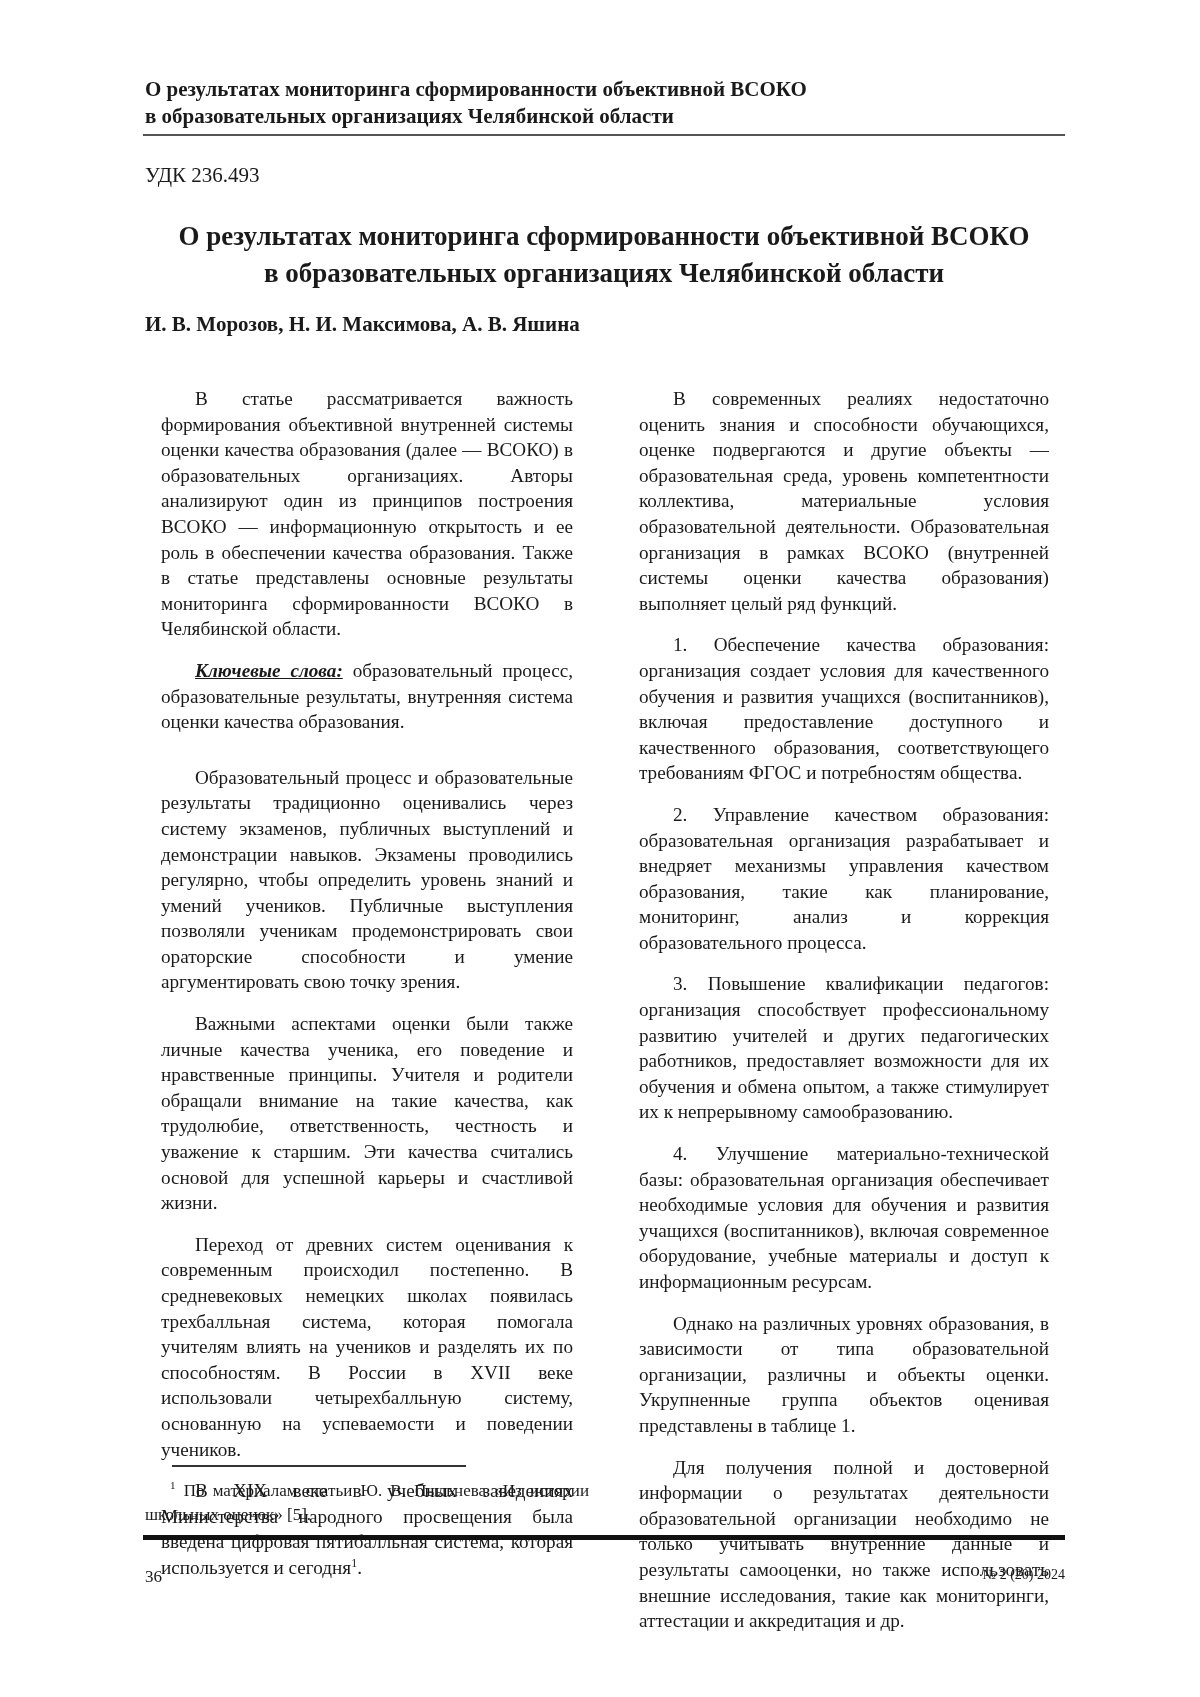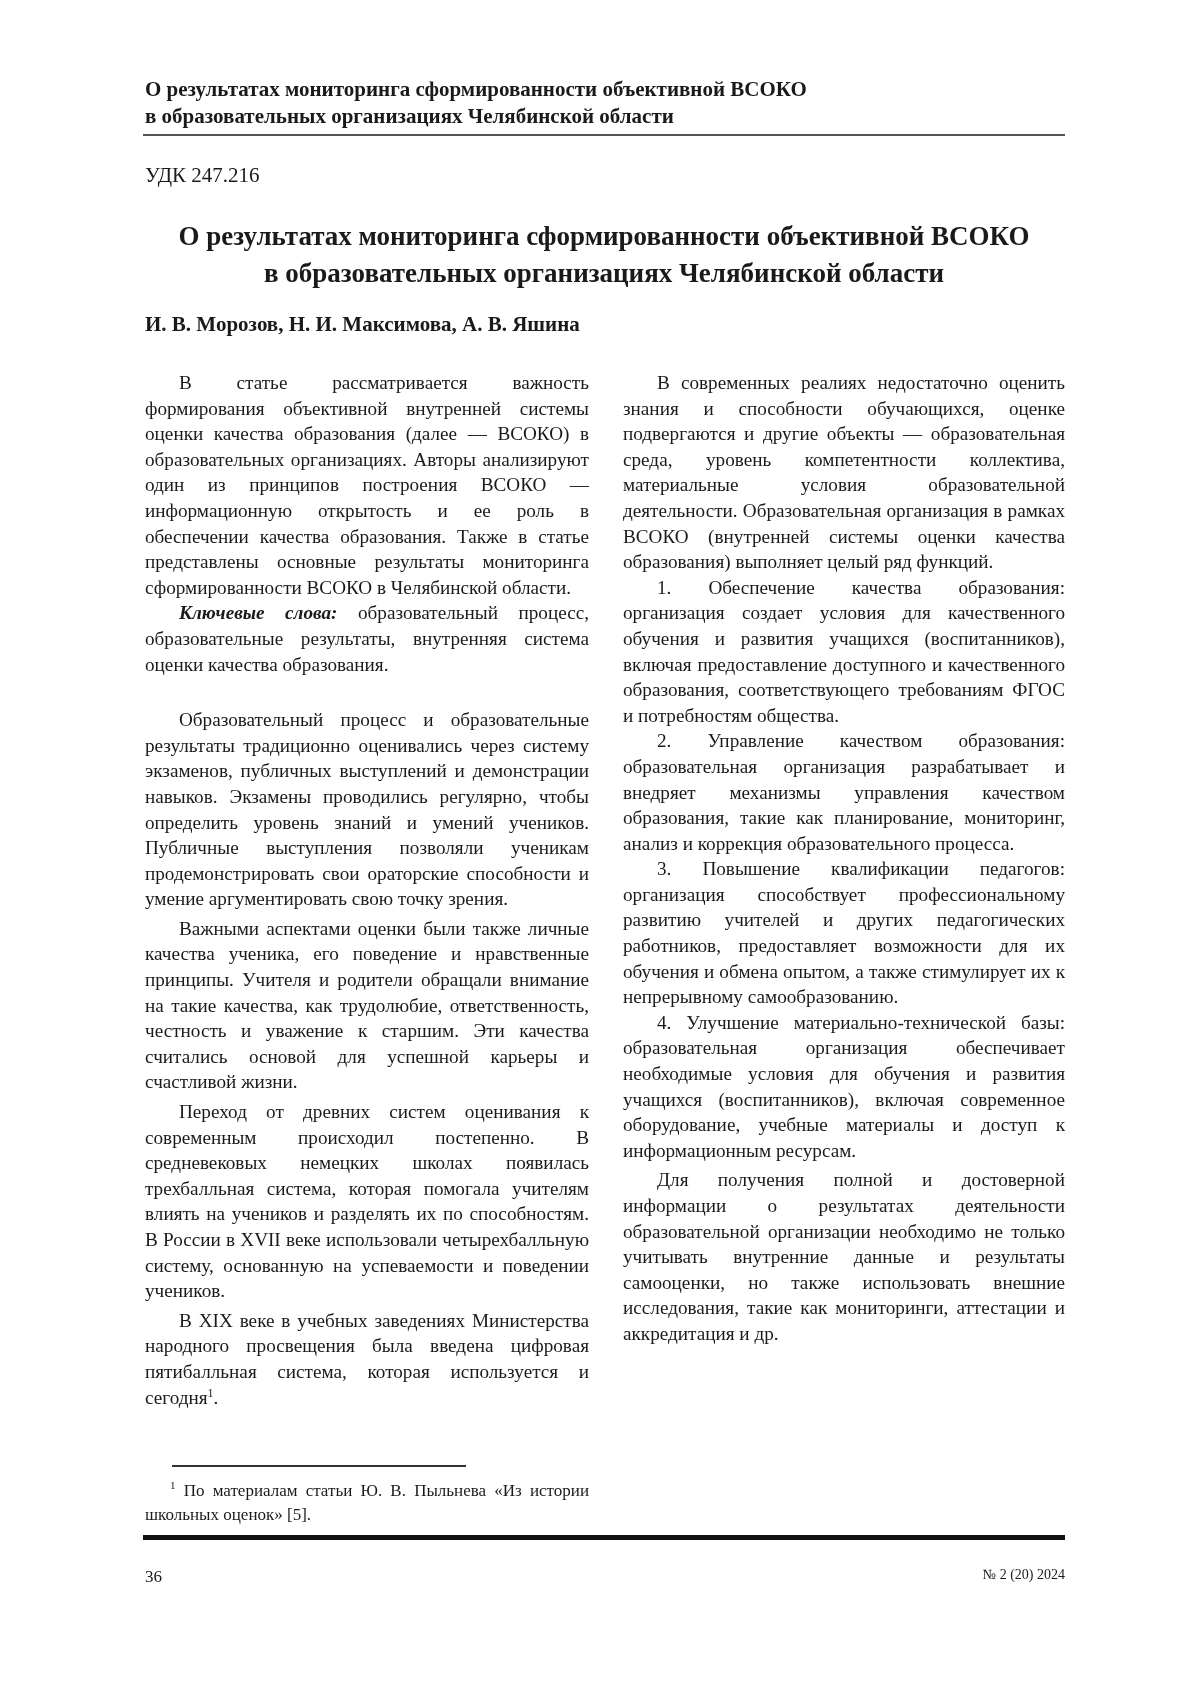--- a/index.html
+++ b/index.html
@@ -8,43 +8,43 @@
   .running-head { position: absolute; left: 145px; top: 76px; width: 920px;
          font-weight: bold; font-size: 21px; line-height: 27px; color: #1a1a1a; }
   .head-rule { position: absolute; left: 143px; top: 134px; width: 922px; height: 2px; background: #555; }
   .udk { position: absolute; left: 145px; top: 163px; font-size: 21px; }
   .title { position: absolute; left: 143px; top: 218px; width: 922px; text-align: center;
          font-weight: bold; font-size: 27px; line-height: 37px; }
   .authors { position: absolute; left: 145px; top: 312px; font-weight: bold; font-size: 21px; }
   .col { position: absolute; font-size: 19.2px; line-height: 25.6px; text-align: justify; }
   .col-left { left: 145px; width: 444px; }
   .col-right { left: 623px; width: 442px; }
-  .col p { margin: 0; text-indent: 34px; }
+  .col p { margin: 16px; text-indent: 34px; }
   .col p.gap { margin-top: 30px; }
   .it { }
-  .kw { font-weight: bold; font-style: italic; }
+  .kw { font-weight: bold; font-style: italic; text-decoration: underline; }
   .sup { font-size: 12px; vertical-align: super; line-height: 0; }
   .fn-rule { position: absolute; left: 172px; top: 1465px; width: 294px; height: 1.5px; background: #333; }
   .footnote { position: absolute; left: 145px; top: 1479px; width: 444px; font-size: 17px;
          line-height: 24px; text-align: justify; text-indent: 25px; }
   .footnote .sup { font-size: 11px; }
   .foot-rule { position: absolute; left: 143px; top: 1535px; width: 922px; height: 5px; background: #111; }
   .page-num { position: absolute; left: 145px; top: 1567px; font-size: 17px; }
   .issue { position: absolute; right: 135px; top: 1567px; font-size: 14px; }
 </style>
 </head>
 <body>
 
 <div class="running-head">
   <div>О результатах мониторинга сформированности объективной ВСОКО</div>
   <div>в образовательных организациях Челябинской области</div>
 </div>
 <div class="head-rule"></div>
 
-<div class="udk">УДК 247.216</div>
+<div class="udk">УДК 236.493</div>
 
 <div class="title">
   <div>О результатах мониторинга сформированности объективной ВСОКО</div>
   <div>в образовательных организациях Челябинской области</div>
 </div>
 
 <div class="authors">И. В. Морозов, Н. И. Максимова, А. В. Яшина</div>
 
 <div class="col col-left" style="top:370px;">
   <p>В статье рассматривается важность формирования объективной внутренней системы оценки качества образования (далее — ВСОКО) в образовательных организациях. Авторы анализируют один из принципов построения ВСОКО — информационную открытость и ее роль в обеспечении качества образования. Также в статье представлены основные результаты мониторинга сформированности ВСОКО в Челябинской области.</p>
@@ -57,18 +57,19 @@
 
 <div class="fn-rule"></div>
 <div class="footnote"><span class="sup">1</span> <span>По материалам статьи Ю. В. Пыльнева «Из истории школьных оценок» [5].</span></div>
 
 <div class="col col-right" style="top:370px;">
   <p>В современных реалиях недостаточно оценить знания и способности обучающихся, оценке подвергаются и другие объекты — образовательная среда, уровень компетентности коллектива, материальные условия образовательной деятельности. Образовательная организация в рамках ВСОКО (внутренней системы оценки качества образования) выполняет целый ряд функций.</p>
   <p><span>1.</span> <span class="it">Обеспечение качества образования</span><span>: организация создает условия для качественного обучения и развития учащихся (воспитанников), включая предоставление доступного и качественного образования, соответствующего требованиям ФГОС и потребностям общества.</span></p>
   <p><span>2.</span> <span class="it">Управление качеством образования</span><span>: образовательная организация разрабатывает и внедряет механизмы управления качеством образования, такие как планирование, мониторинг, анализ и коррекция образовательного процесса.</span></p>
   <p><span>3.</span> <span class="it">Повышение квалификации педагогов</span><span>: организация способствует профессиональному развитию учителей и других педагогических работников, предоставляет возможности для их обучения и обмена опытом, а также стимулирует их к непрерывному самообразованию.</span></p>
   <p><span>4.</span> <span class="it">Улучшение материально-технической базы</span><span>: образовательная организация обеспечивает необходимые условия для обучения и развития учащихся (воспитанников), включая современное оборудование, учебные материалы и доступ к информационным ресурсам.</span></p>
+  <p style="margin-top:4px">Однако на различных уровнях образования, в зависимости от типа образовательной организации, различны и объекты оценки. Укрупненные группа объектов оценивая представлены в таблице 1.</p>
   <p style="margin-top:4px">Для получения полной и достоверной информации о результатах деятельности образовательной организации необходимо не только учитывать внутренние данные и результаты самооценки, но также использовать внешние исследования, такие как мониторинги, аттестации и аккредитация и др.</p>
 </div>
 
 <div class="foot-rule"></div>
 <div class="page-num">36</div>
 <div class="issue">№ 2 (20) 2024</div>
 
 </body></html>

